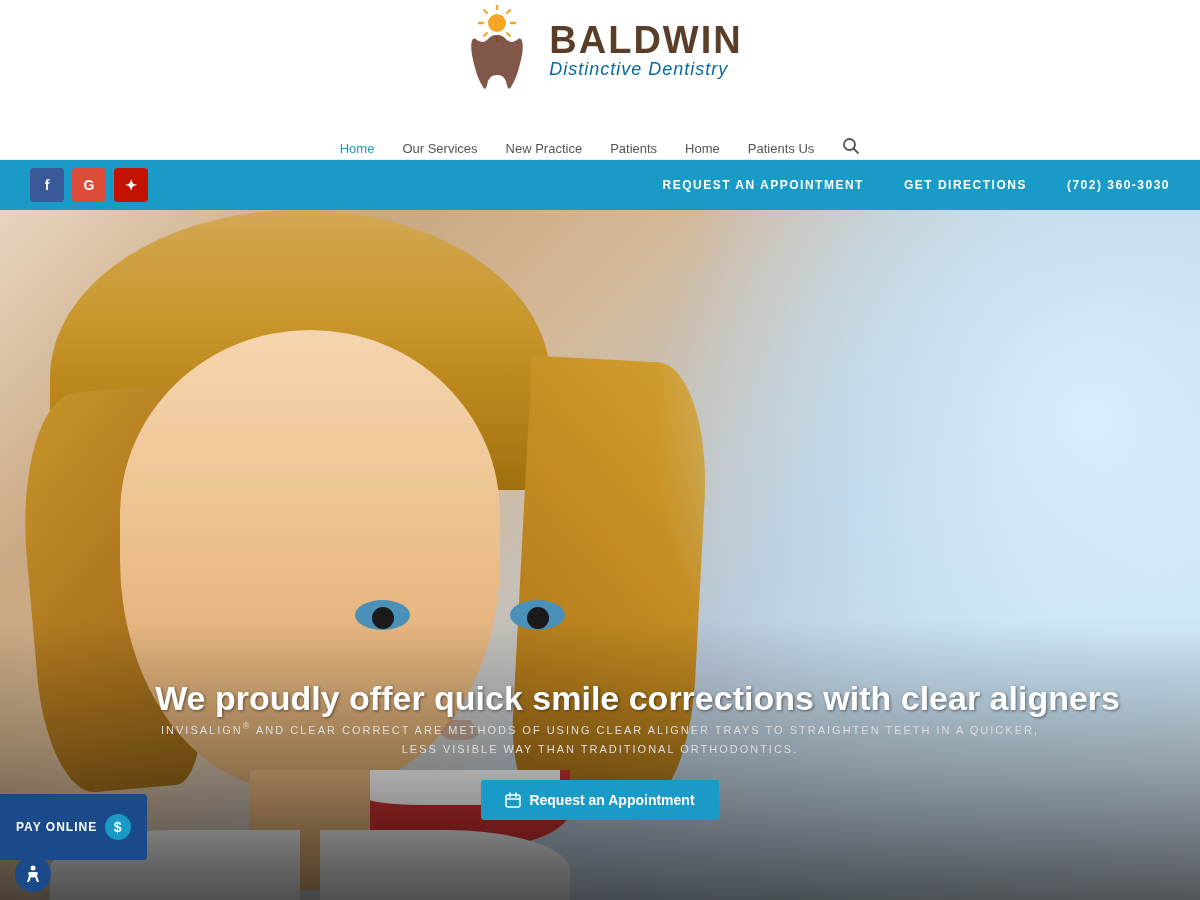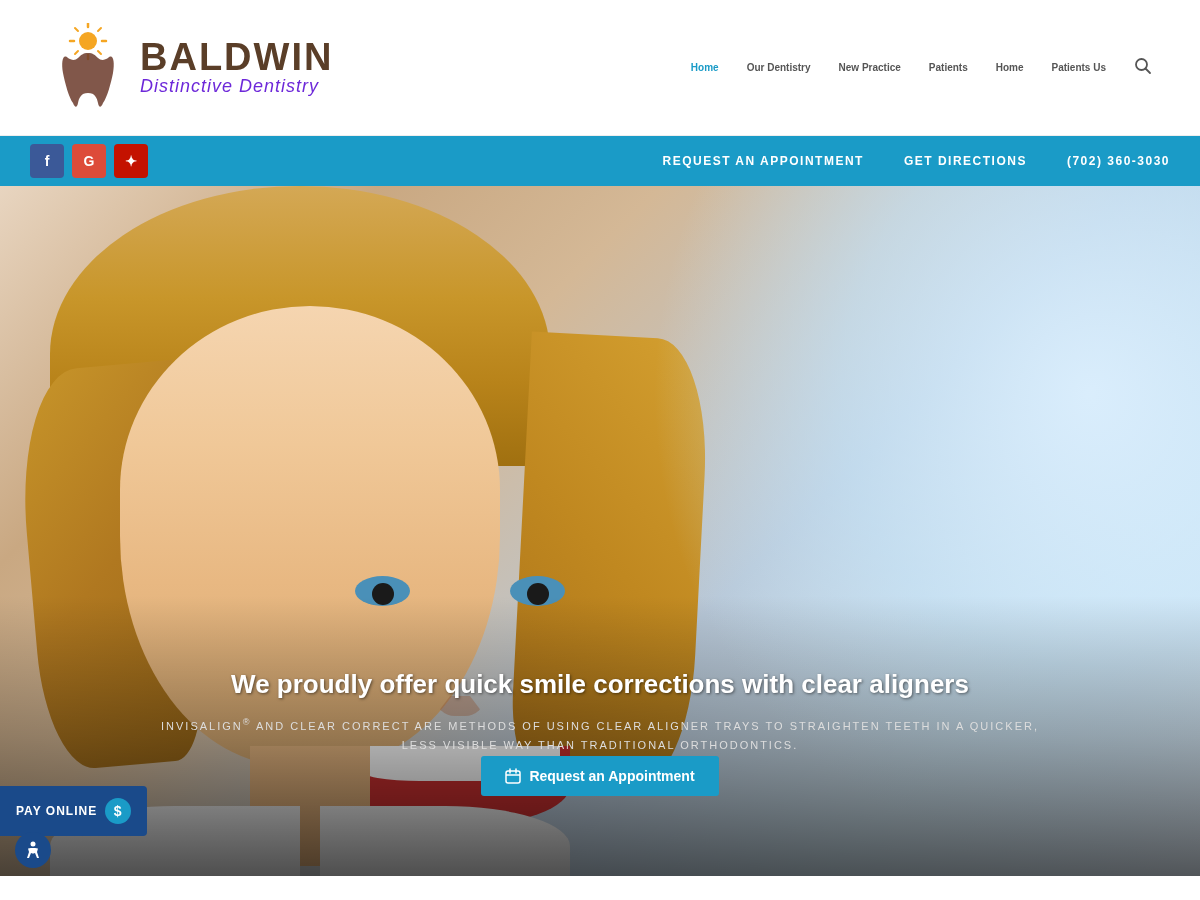--- a/index.html
+++ b/index.html
@@ -1,26 +1,27 @@
 <!DOCTYPE html>
 <html><head>
   <meta charset="utf-8">
   <style>
     * { margin: 0; padding: 0; box-sizing: border-box; }
     body { font-family: Arial, sans-serif; width: 1200px; height: 900px; overflow: hidden; position: relative; }
 
     
     .header {
       background: #fff;
-      height: 136px;
+      height: 160px;
       display: flex;
       align-items: center;
       justify-content: space-between;
       padding: 0 48px;
       border-bottom: 1px solid #eee;
+      flex-direction: column;
     }
     .logo-area {
       display: flex;
       align-items: center;
       gap: 12px;
     }
     .logo-icon {
       width: 80px;
       height: 100px;
       display: flex;
@@ -33,35 +34,35 @@
     }
     .logo-title {
       font-size: 38px;
       font-weight: 900;
       color: #5a3e28;
       letter-spacing: 2px;
       line-height: 1;
     }
     .logo-subtitle {
       font-size: 18px;
-      color: #6d28d9;
+      color: #0369a1;
       font-style: italic;
       font-weight: 400;
       letter-spacing: 1px;
     }
     .nav {
       display: flex;
       align-items: center;
       gap: 28px;
     }
     .nav a {
       text-decoration: none;
-      font-size: 10px;
+      font-size: 13px;
       color: #555;
-      font-weight: 700;
+      font-weight: 400;
     }
     .nav a.active {
       color: #1a9bc7;
     }
     .nav .search-icon {
       color: #555;
       font-size: 16px;
       cursor: pointer;
     }
 
@@ -137,32 +138,33 @@
     .hero-content {
       position: absolute;
       bottom: 80px;
       left: 0;
       right: 0;
       text-align: center;
       color: #fff;
       padding: 0 80px;
     }
     .hero-headline {
-      font-size: 26px;
+      font-size: 34px;
       font-weight: 700;
       color: #fff;
       text-shadow: 1px 1px 3px rgba(0,0,0,0.5);
-      margin-bottom: 14px;
+      text-align: right;
     }
     .hero-sub {
       font-size: 11px;
       letter-spacing: 2px;
       text-transform: uppercase;
       color: #ddd;
       line-height: 1.8;
+      margin-bottom: 20px;
     }
     .hero-cta {
       display: inline-flex;
       align-items: center;
       gap: 8px;
       background: #1a9bc7;
       color: #fff;
       padding: 12px 24px;
       border-radius: 3px;
       font-size: 14px;
@@ -172,21 +174,21 @@
       border: none;
     }
 
     
     .pay-online-btn {
       position: absolute;
       bottom: 40px;
       left: 0;
       background: #1a4a8a;
       color: #fff;
-      padding: 12px 16px;
+      padding: 20px 16px;
       font-size: 12px;
       font-weight: 700;
       letter-spacing: 1px;
       text-transform: uppercase;
       display: flex;
       align-items: center;
       gap: 8px;
       cursor: pointer;
       border-radius: 0 4px 4px 0;
     }
@@ -395,21 +397,21 @@
       </svg>
     </div>
     <div class="logo-text">
       <span class="logo-title">BALDWIN</span>
       <span class="logo-subtitle">Distinctive Dentistry</span>
     </div>
   </div>
 
   <nav class="nav">
     <a href="#" class="active">Home</a>
-    <a href="#">Our Dentistry</a>
+    <a href="#">Our Services</a>
     <a href="#">New Practice</a>
     <a href="#">Patients</a>
     <a href="#">Home</a>
     <a href="#">Patients Us</a>
     <span class="search-icon">
       <svg width="18" height="18" viewBox="0 0 18 18" fill="none">
         <circle cx="7.5" cy="7.5" r="5.5" stroke="#555" stroke-width="1.8"></circle>
         <line x1="11.5" y1="11.5" x2="16" y2="16" stroke="#555" stroke-width="1.8" stroke-linecap="round"></line>
       </svg>
     </span>

